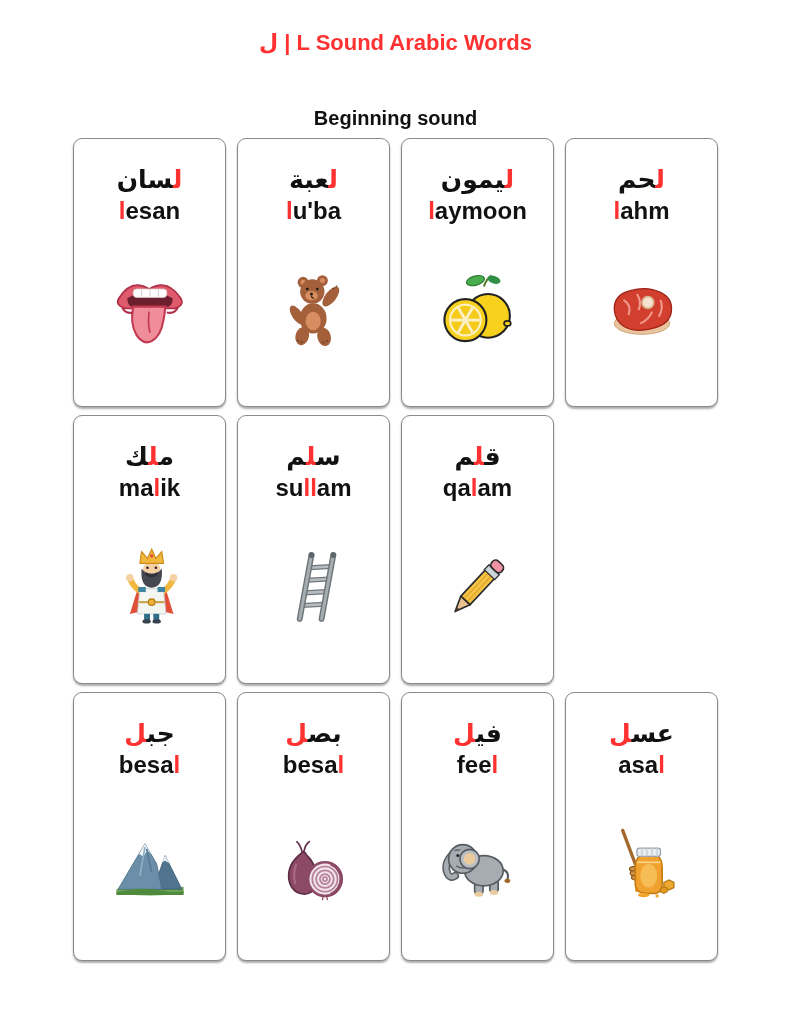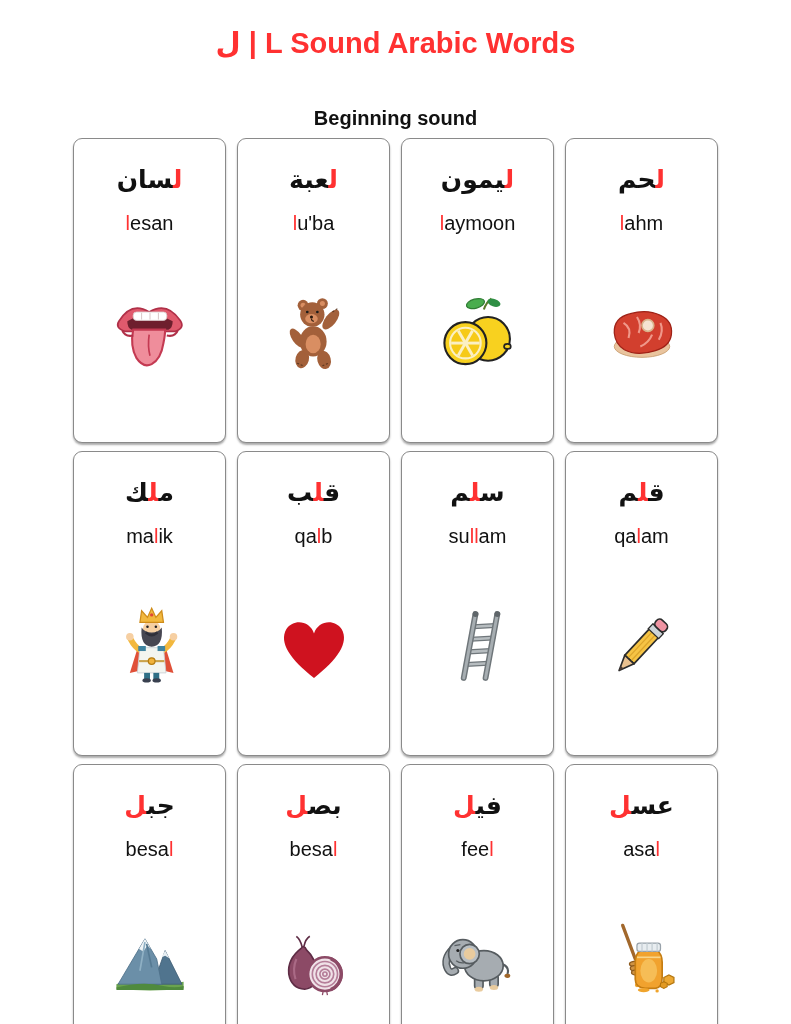--- a/index.html
+++ b/index.html
@@ -5,48 +5,48 @@
   :root { --accent:#ff3131; --ink:#111111; --card-border:#8a8a8a; }
   * { box-sizing: border-box; }
   html,body { margin:0; padding:0; }
   body {
     width:791px; height:1024px; background:#ffffff;
     font-family:"Liberation Sans","DejaVu Sans",sans-serif;
     color:var(--ink);
   }
   .page { padding-top:26px; }
   .page-title {
-    margin:0; text-align:center; font-size:29px; line-height:34px;
+    margin:0; text-align:center; font-size:22px; line-height:34px;
     font-weight:bold; color:var(--accent);
   }
   .section-heading {
     margin:0; text-align:center; font-size:20px; line-height:24px;
     font-weight:bold; color:var(--ink);
   }
   .section-heading.first { margin-top:46px; }
   .section-heading.later { margin-top:22px; }
   .grid {
     width:645px; margin:8px auto 0;
     display:grid; grid-template-columns:repeat(4,1fr); gap:11px;
   }
   .card {
-    height:305px; background:#fff;
+    height:269px; background:#fff;
     border:1.5px solid var(--card-border); border-radius:9px;
     box-shadow:0 2px 2px rgba(70,70,70,.45);
     display:flex; flex-direction:column; align-items:center;
     padding-top:25px;
   }
   .arabic {
     direction:rtl; font-family:"DejaVu Sans",sans-serif;
     font-size:25px; line-height:1.25; font-weight:bold; color:var(--ink);
     white-space:nowrap;
   }
   .translit {
-    font-size:20px; line-height:1.2; font-weight:normal; color:var(--ink);
-    margin-top:16px; white-space:nowrap;
+    font-size:24px; line-height:1.2; font-weight:bold; color:var(--ink);
+    margin-top:2px; white-space:nowrap;
   }
   .red { color:var(--accent); }
   .img {
     flex:1; display:flex; align-items:center; justify-content:center;
     width:100%; padding-bottom:12px;
   }
   .img svg { width:84px; height:84px; display:block; }
 </style>
 </head>
 <body>
@@ -176,29 +176,20 @@
           <path d="M40,28 Q38,50 52,51 Q66,50 64,28 Q60,34 52,34 Q44,34 40,28 Z" fill="#474752"></path>
           <path d="M45,34 Q52,40 59,34" stroke="#30303a" stroke-width="3" fill="none"></path>
           <circle cx="47" cy="27" r="1.5" fill="#1c1c24"></circle>
             <circle cx="57" cy="27" r="1.5" fill="#1c1c24"></circle>
           <path d="M38,22 L40,8 L47,16 L52,5 L57,16 L64,8 L66,22 Z" fill="#f2b83e" stroke="#cf8c1a" stroke-width="1.5"></path>
           <circle cx="52" cy="13" r="2" fill="#e04838"></circle>
         </svg>
       </div>
     </div>
 
-    <div class="card">
-      <div class="arabic" lang="ar"><span>ق‍</span><span class="red">‍ل‍</span><span>‍ب</span></div>
-      <div class="translit"><span>qa</span><span class="red">l</span><span>b</span></div>
-      <div class="img">
-        <svg viewBox="0 0 100 100">
-          <path d="M50,88 C22,66 8,46 17,30 C26,17 45,20 50,35 C55,20 74,17 83,30 C92,46 78,66 50,88 Z" fill="#cf121f"></path>
-        </svg>
-      </div>
-    </div>
 
     <div class="card">
       <div class="arabic" lang="ar"><span>س‍</span><span class="red">‍ل‍</span><span>‍م</span></div>
       <div class="translit"><span>su</span><span class="red">ll</span><span>am</span></div>
       <div class="img">
         <svg viewBox="0 0 100 100">
           <g stroke-linecap="round">
             <line x1="44.4" y1="27" x2="70.4" y2="25.5" stroke="#70777b" stroke-width="6"></line>
             <line x1="41.7" y1="42" x2="67.7" y2="40.5" stroke="#70777b" stroke-width="6"></line>
             <line x1="38.9" y1="57" x2="64.9" y2="55.5" stroke="#70777b" stroke-width="6"></line>

